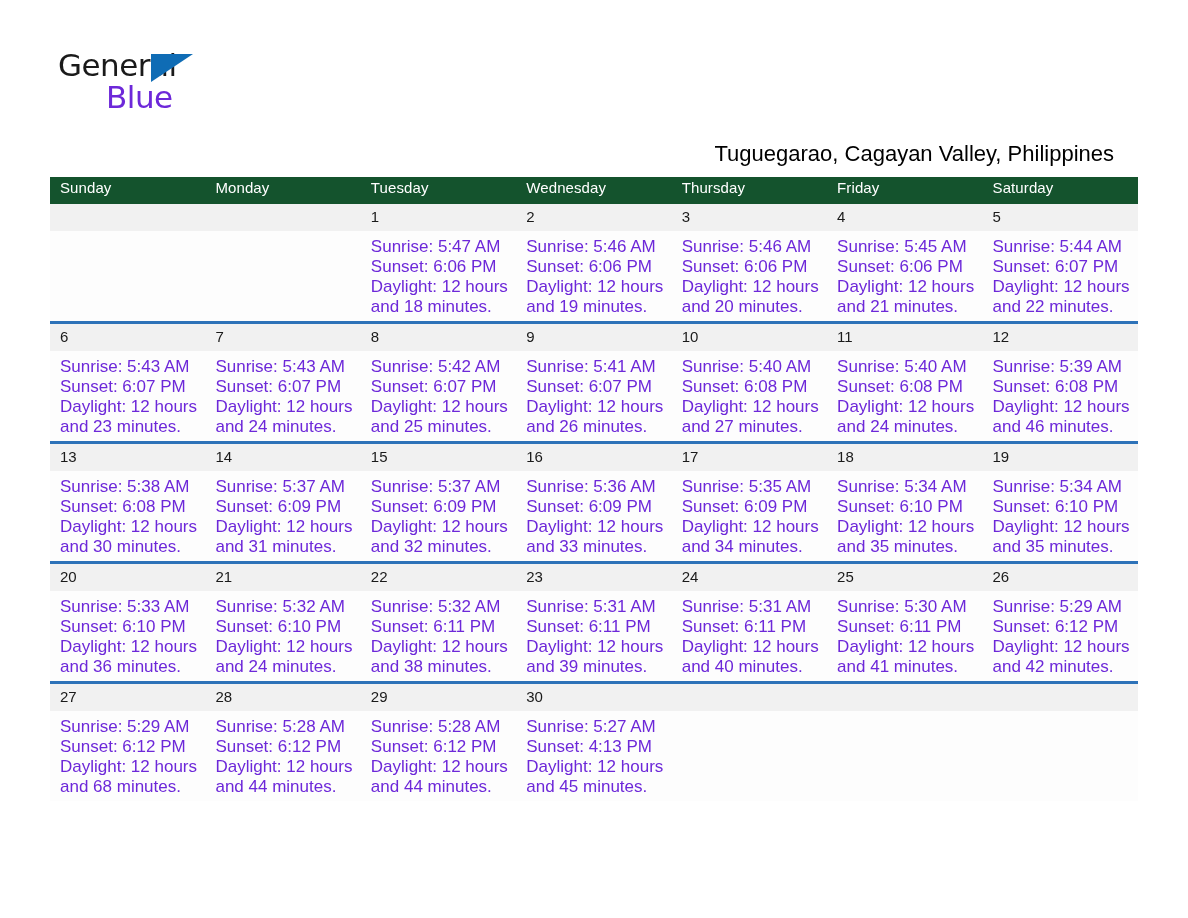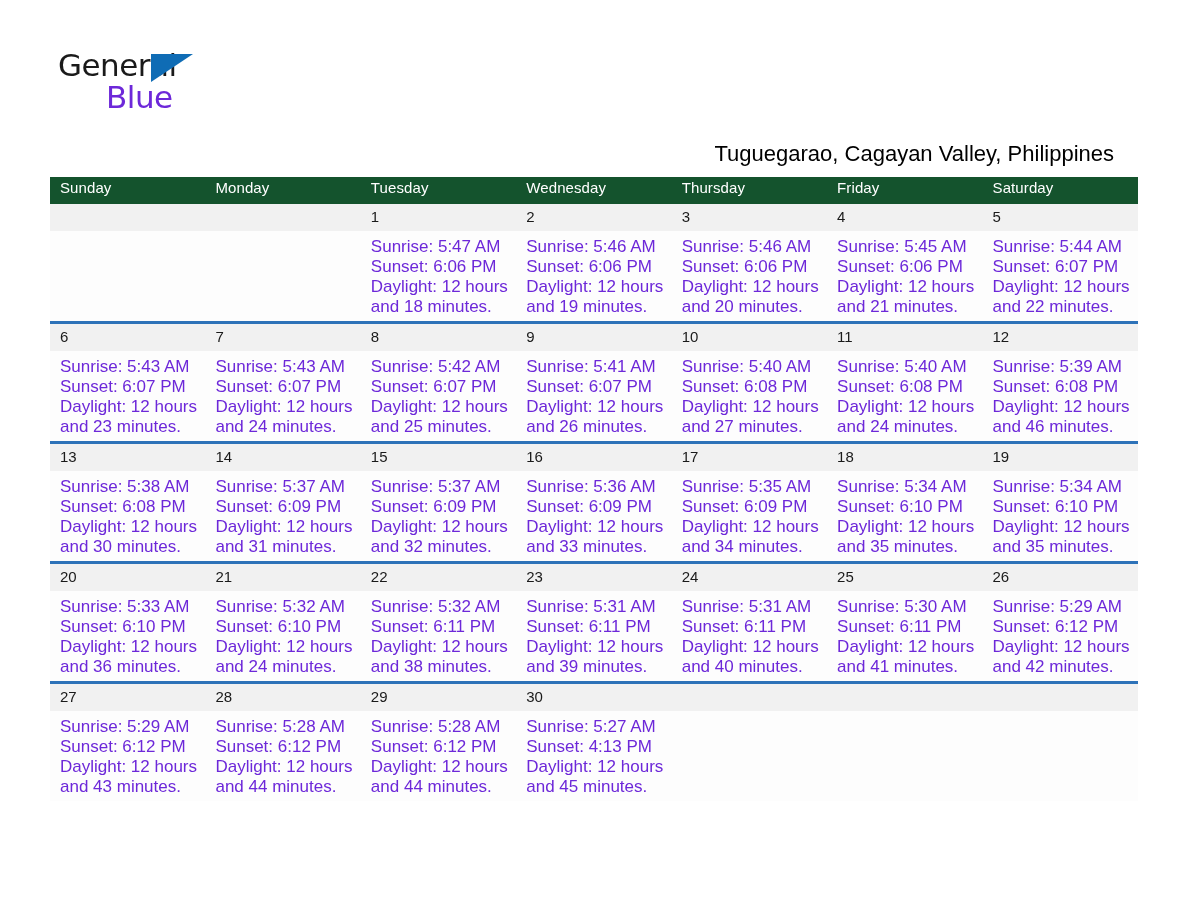--- a/index.html
+++ b/index.html
@@ -410,21 +410,21 @@
             </div>
           </td>
         </tr>
         <tr class="week-row">
           <td class="day-cell">
             <div class="daynum-band"><span class="daynum">27</span></div>
             <div class="details">
               <div>Sunrise: 5:29 AM</div>
               <div>Sunset: 6:12 PM</div>
               <div>Daylight: 12 hours</div>
-              <div>and 43 minutes.</div>
+              <div>and 68 minutes.</div>
             </div>
           </td>
           <td class="day-cell">
             <div class="daynum-band"><span class="daynum">28</span></div>
             <div class="details">
               <div>Sunrise: 5:28 AM</div>
               <div>Sunset: 6:12 PM</div>
               <div>Daylight: 12 hours</div>
               <div>and 44 minutes.</div>
             </div>

